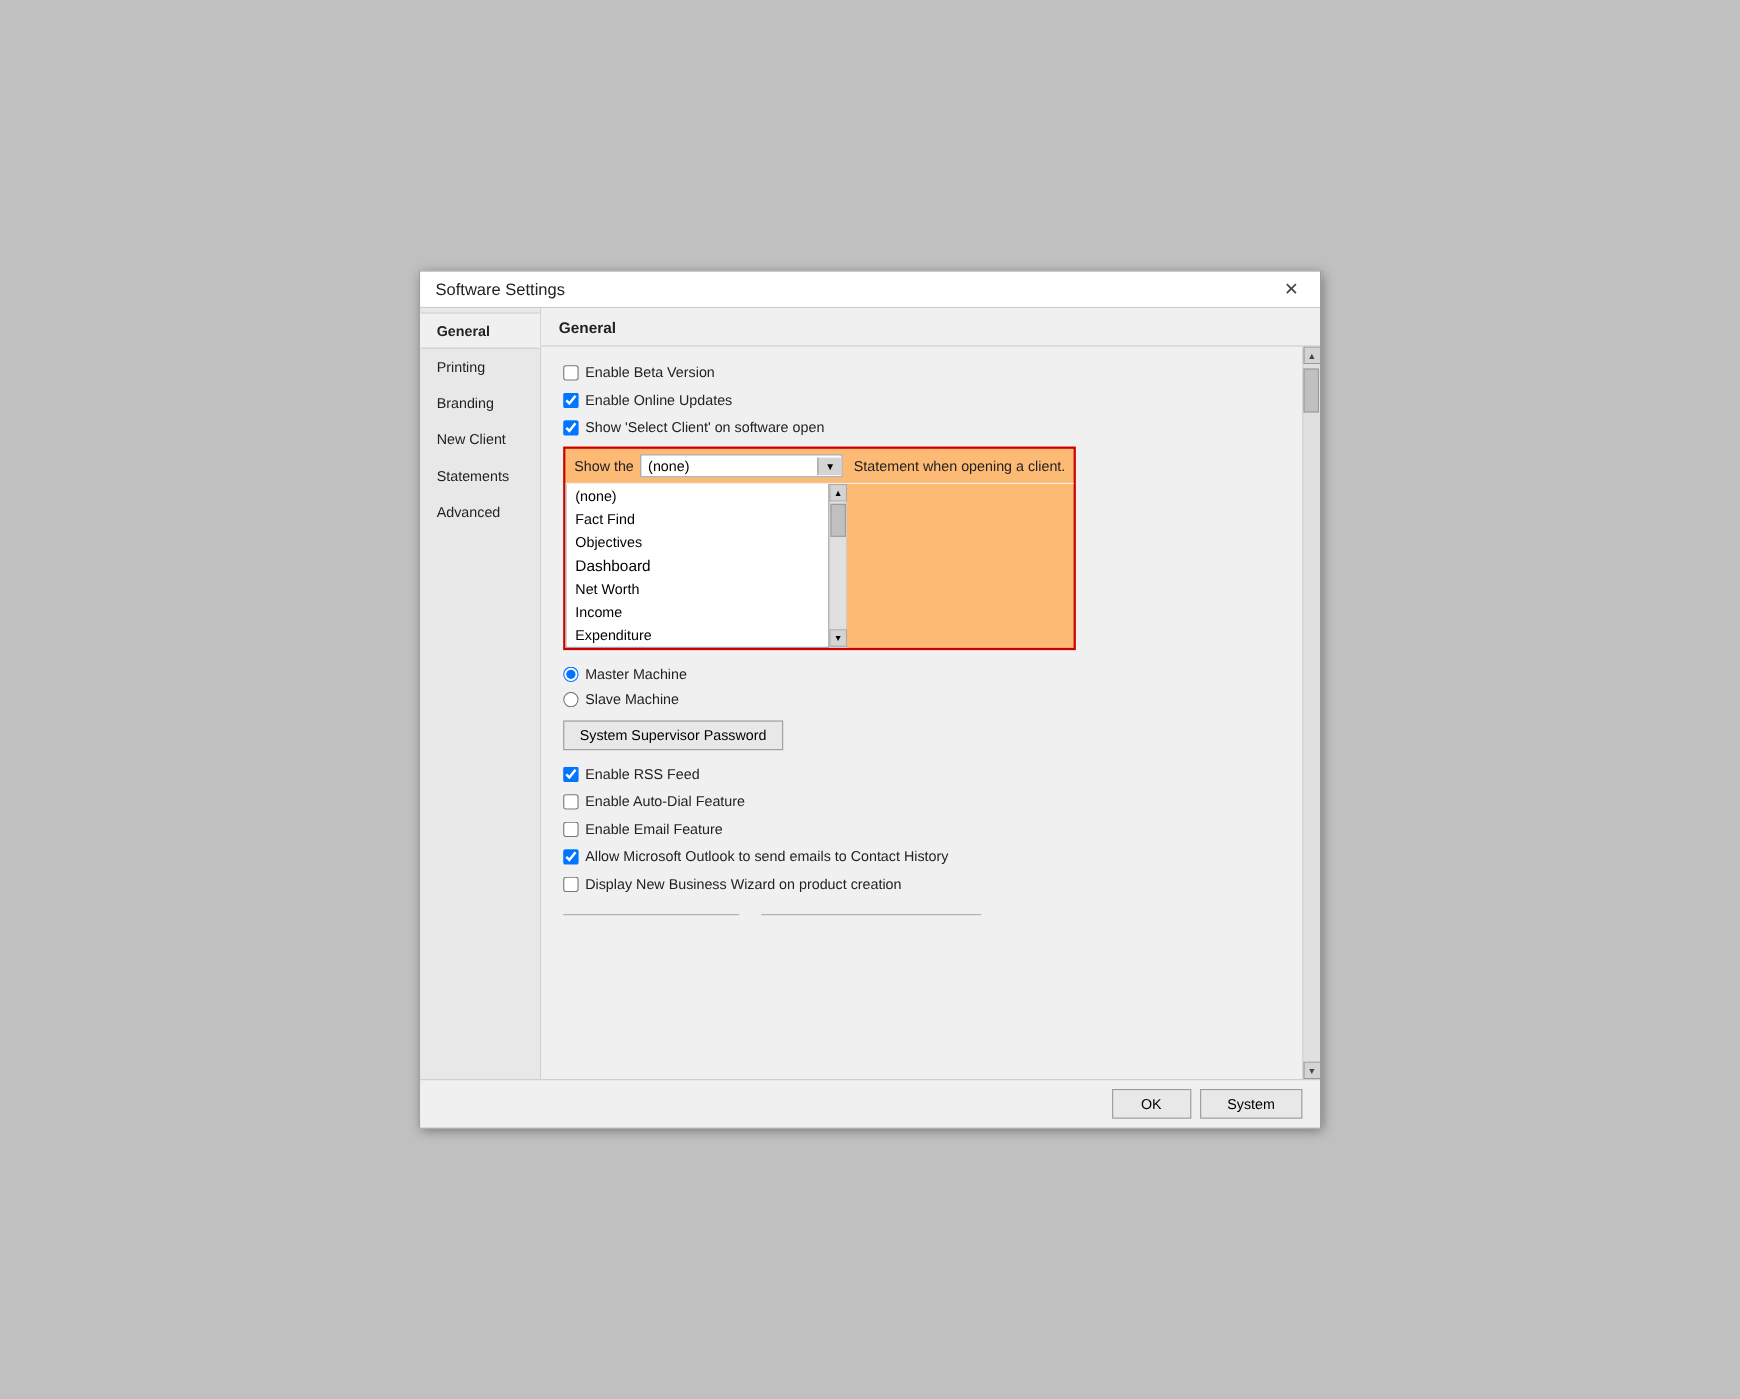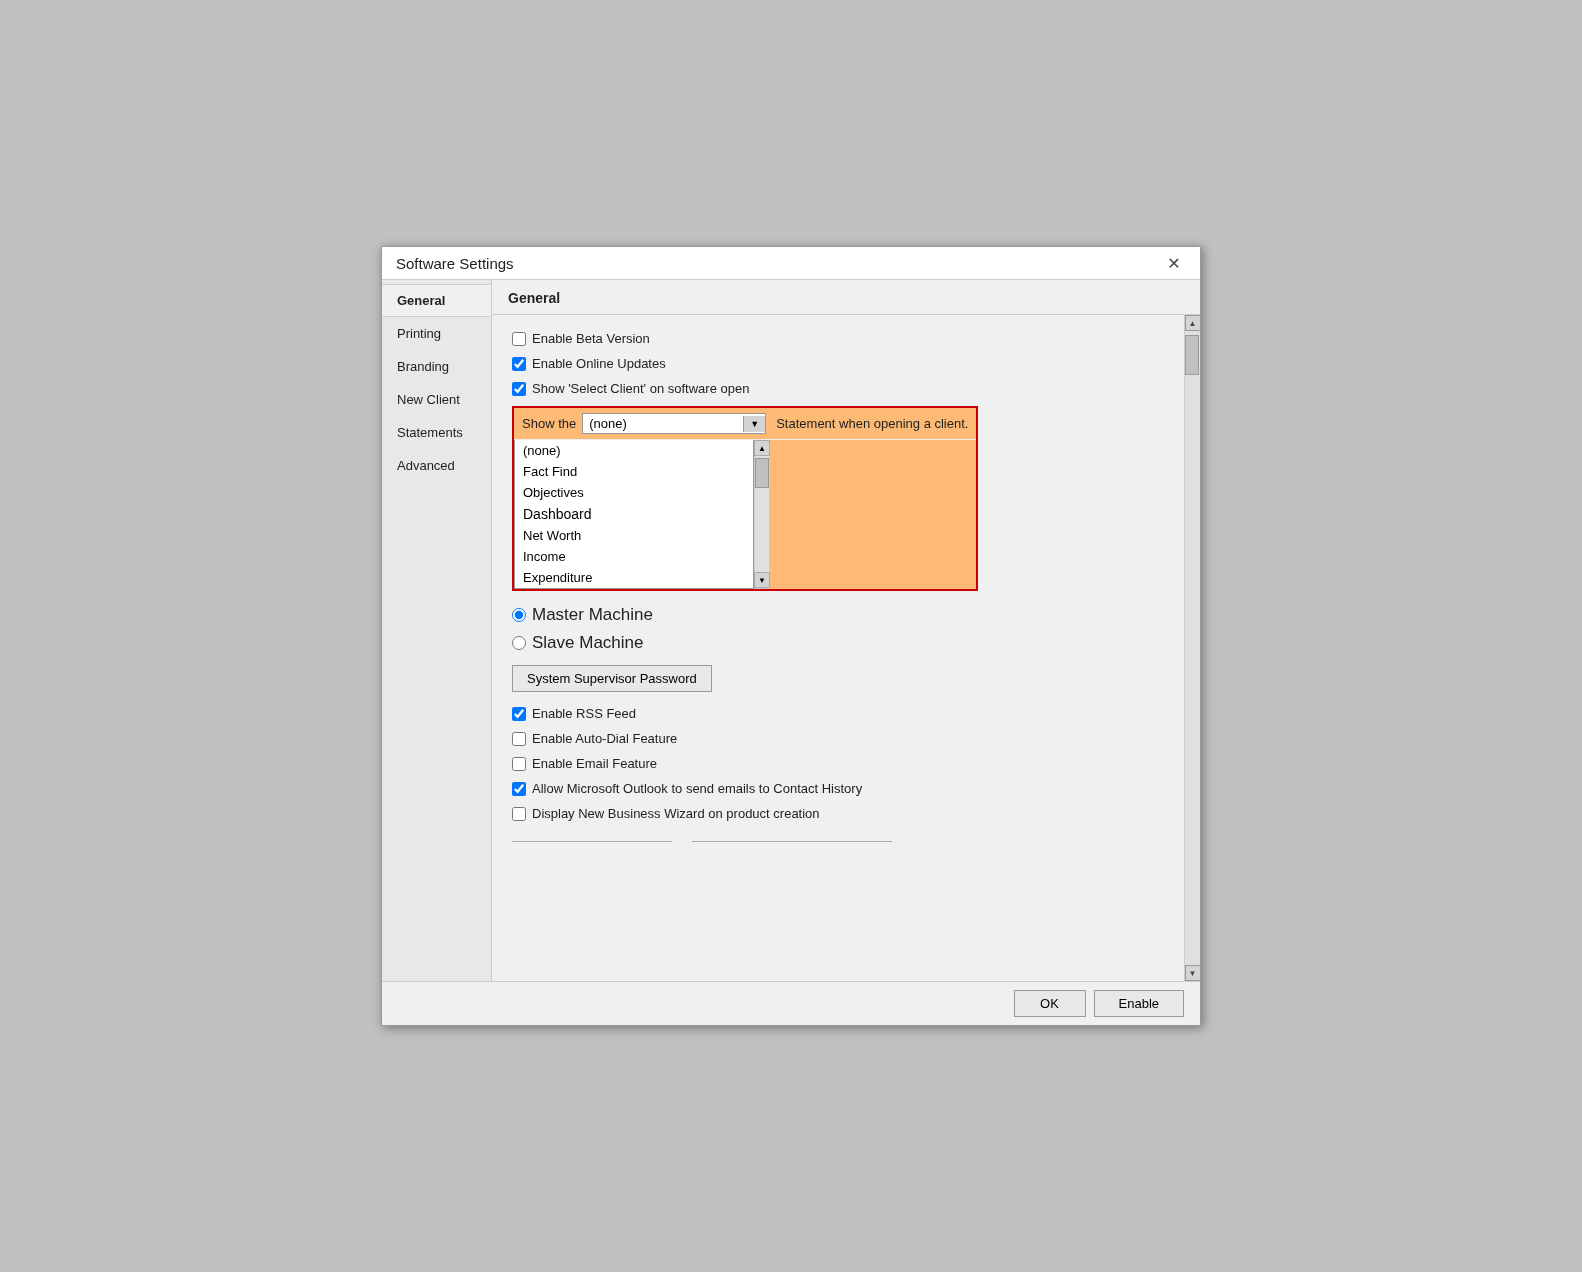--- a/index.html
+++ b/index.html
@@ -174,21 +174,21 @@
       align-items: center;
       gap: 6px;
       margin-bottom: 8px;
     }
     .radio-row input[type=radio] {
       width: 14px;
       height: 14px;
       cursor: pointer;
     }
     .radio-label {
-      font-size: 17px;
+      font-size: 13px;
       color: #222;
     }
     .btn-supervisor {
       background: #e8e8e8;
       border: 1px solid #999;
       padding: 5px 14px;
       font-size: 13px;
       cursor: pointer;
       margin-bottom: 14px;
       margin-top: 4px;
@@ -335,15 +335,15 @@
             <div class="scrollbar-thumb"></div>
           </div>
           <div class="scrollbar-arrow">▼</div>
         </div>
       </div>
     </div>
   </div>
 
   <div class="dialog-footer">
     <button class="footer-btn">OK</button>
-    <button class="footer-btn">Enable</button>
+    <button class="footer-btn">System</button>
   </div>
 </div>
 
 </body></html>

